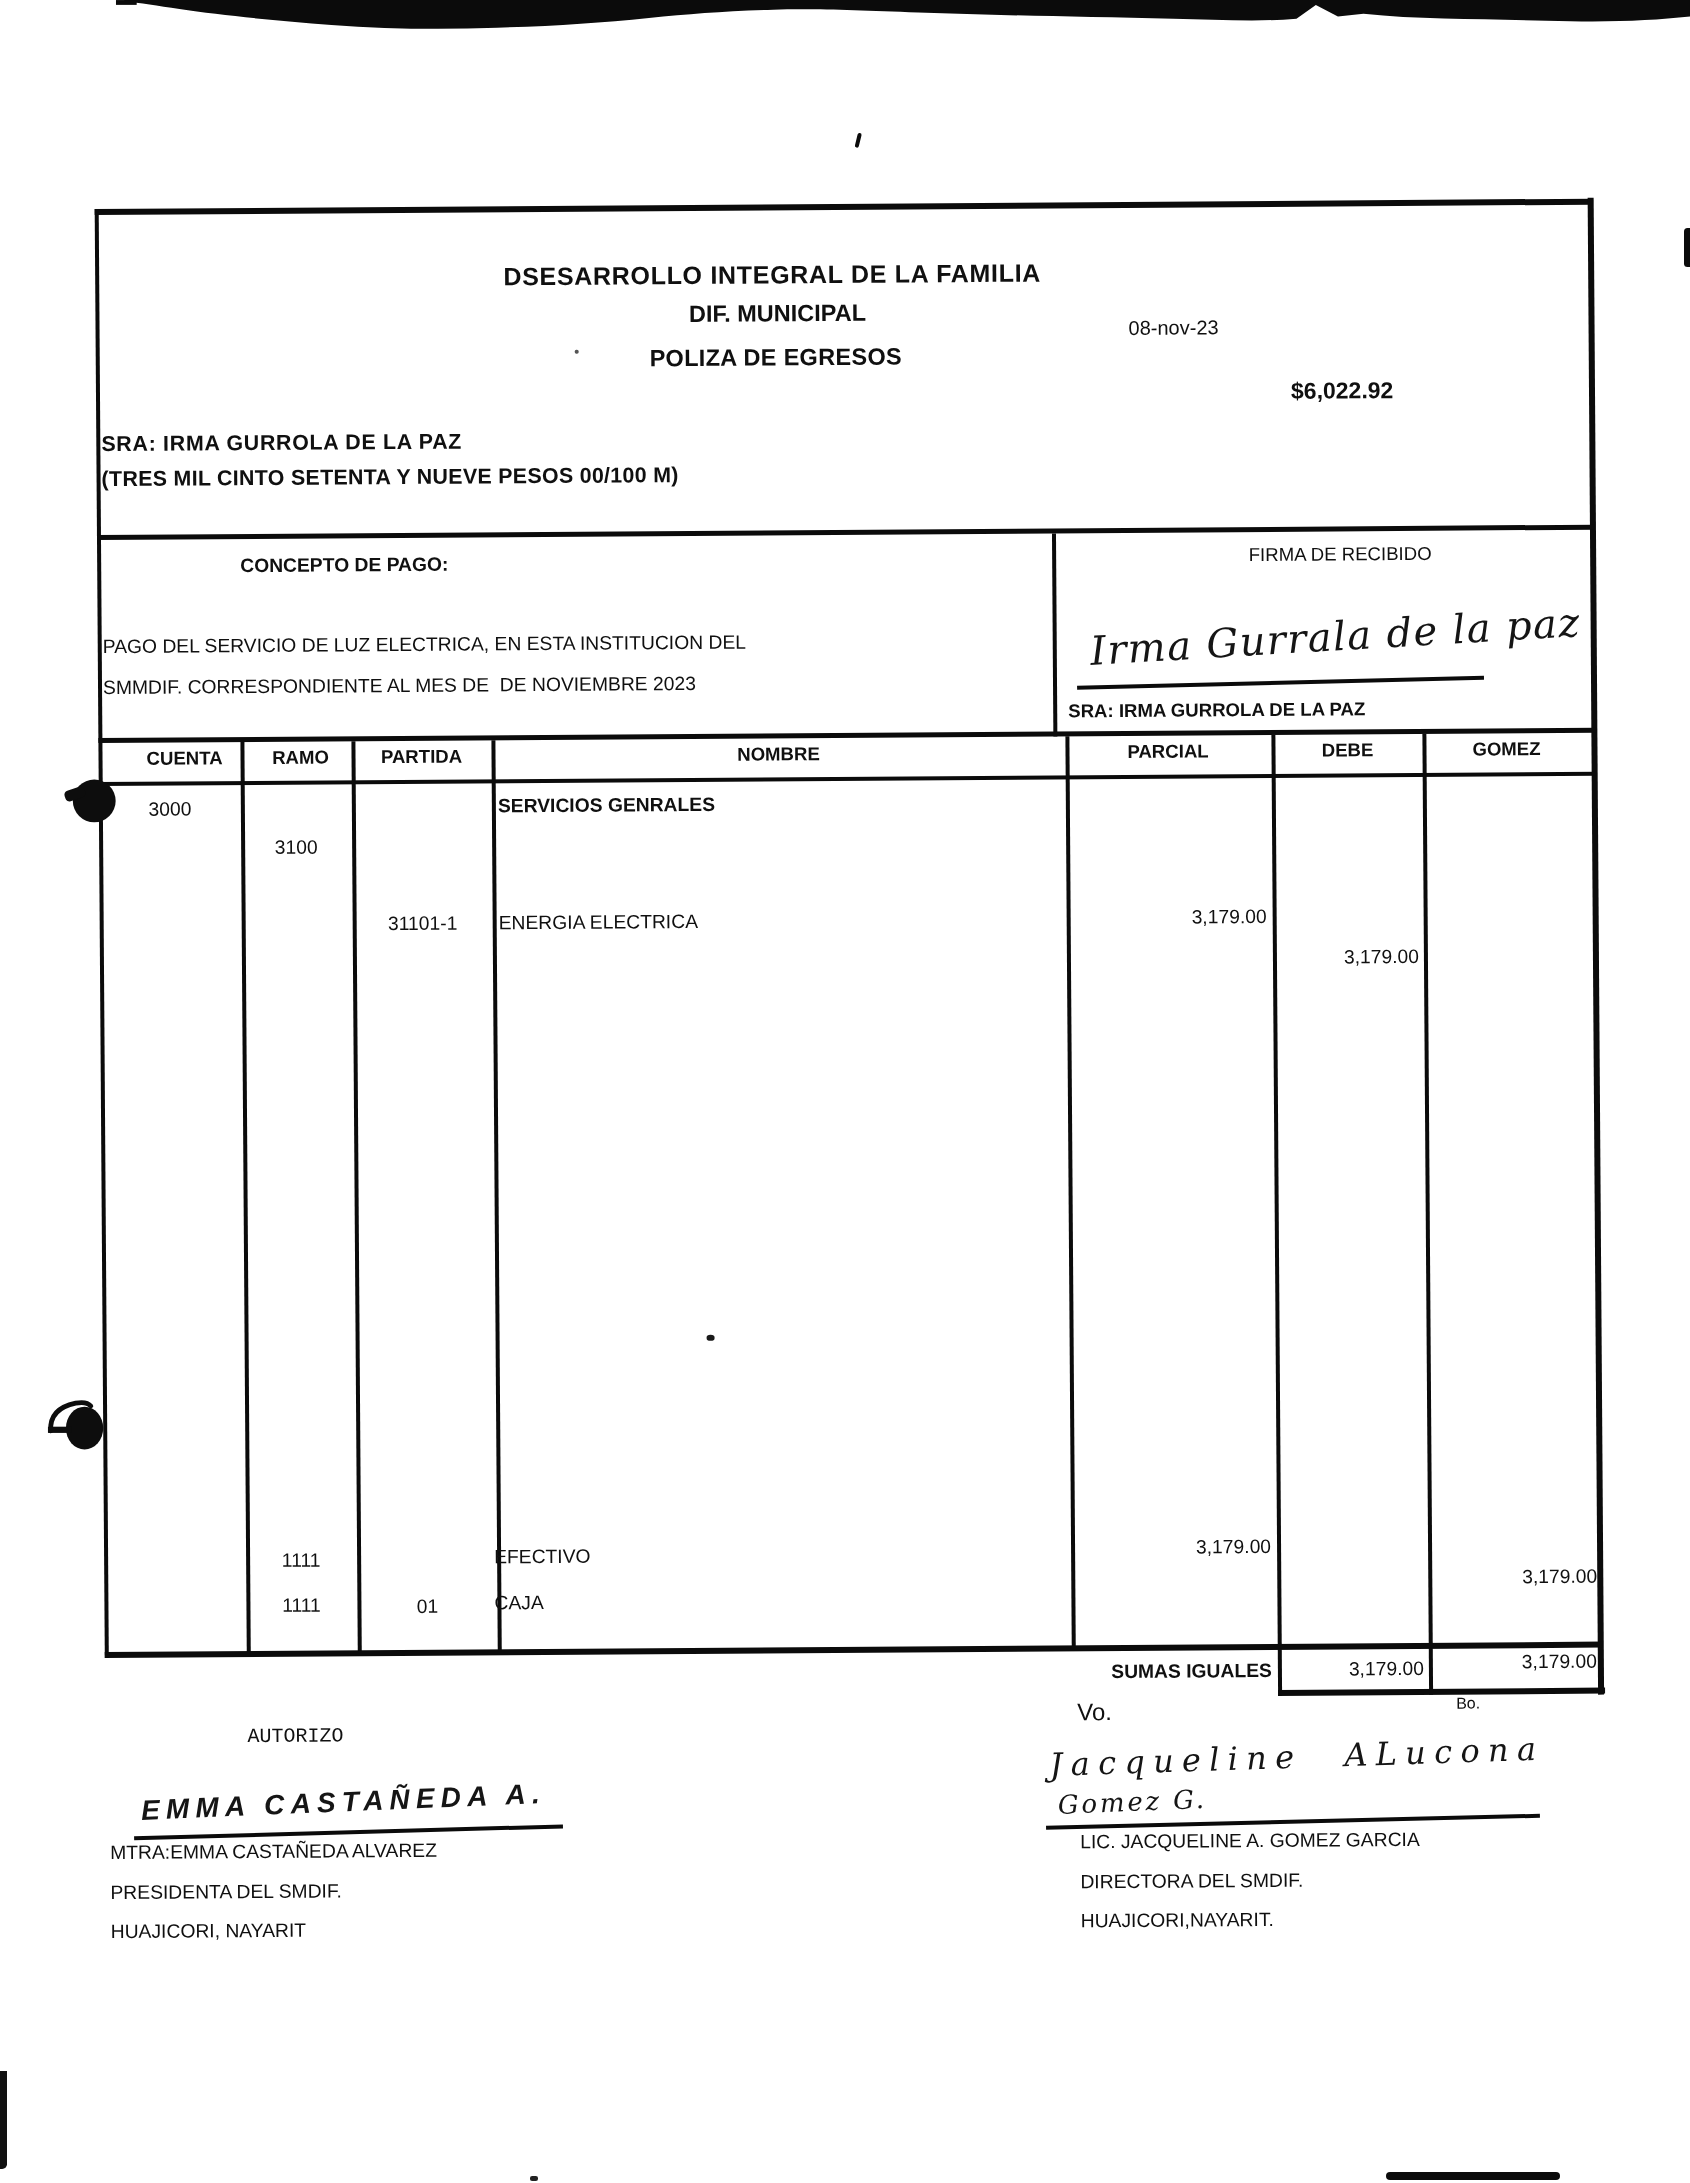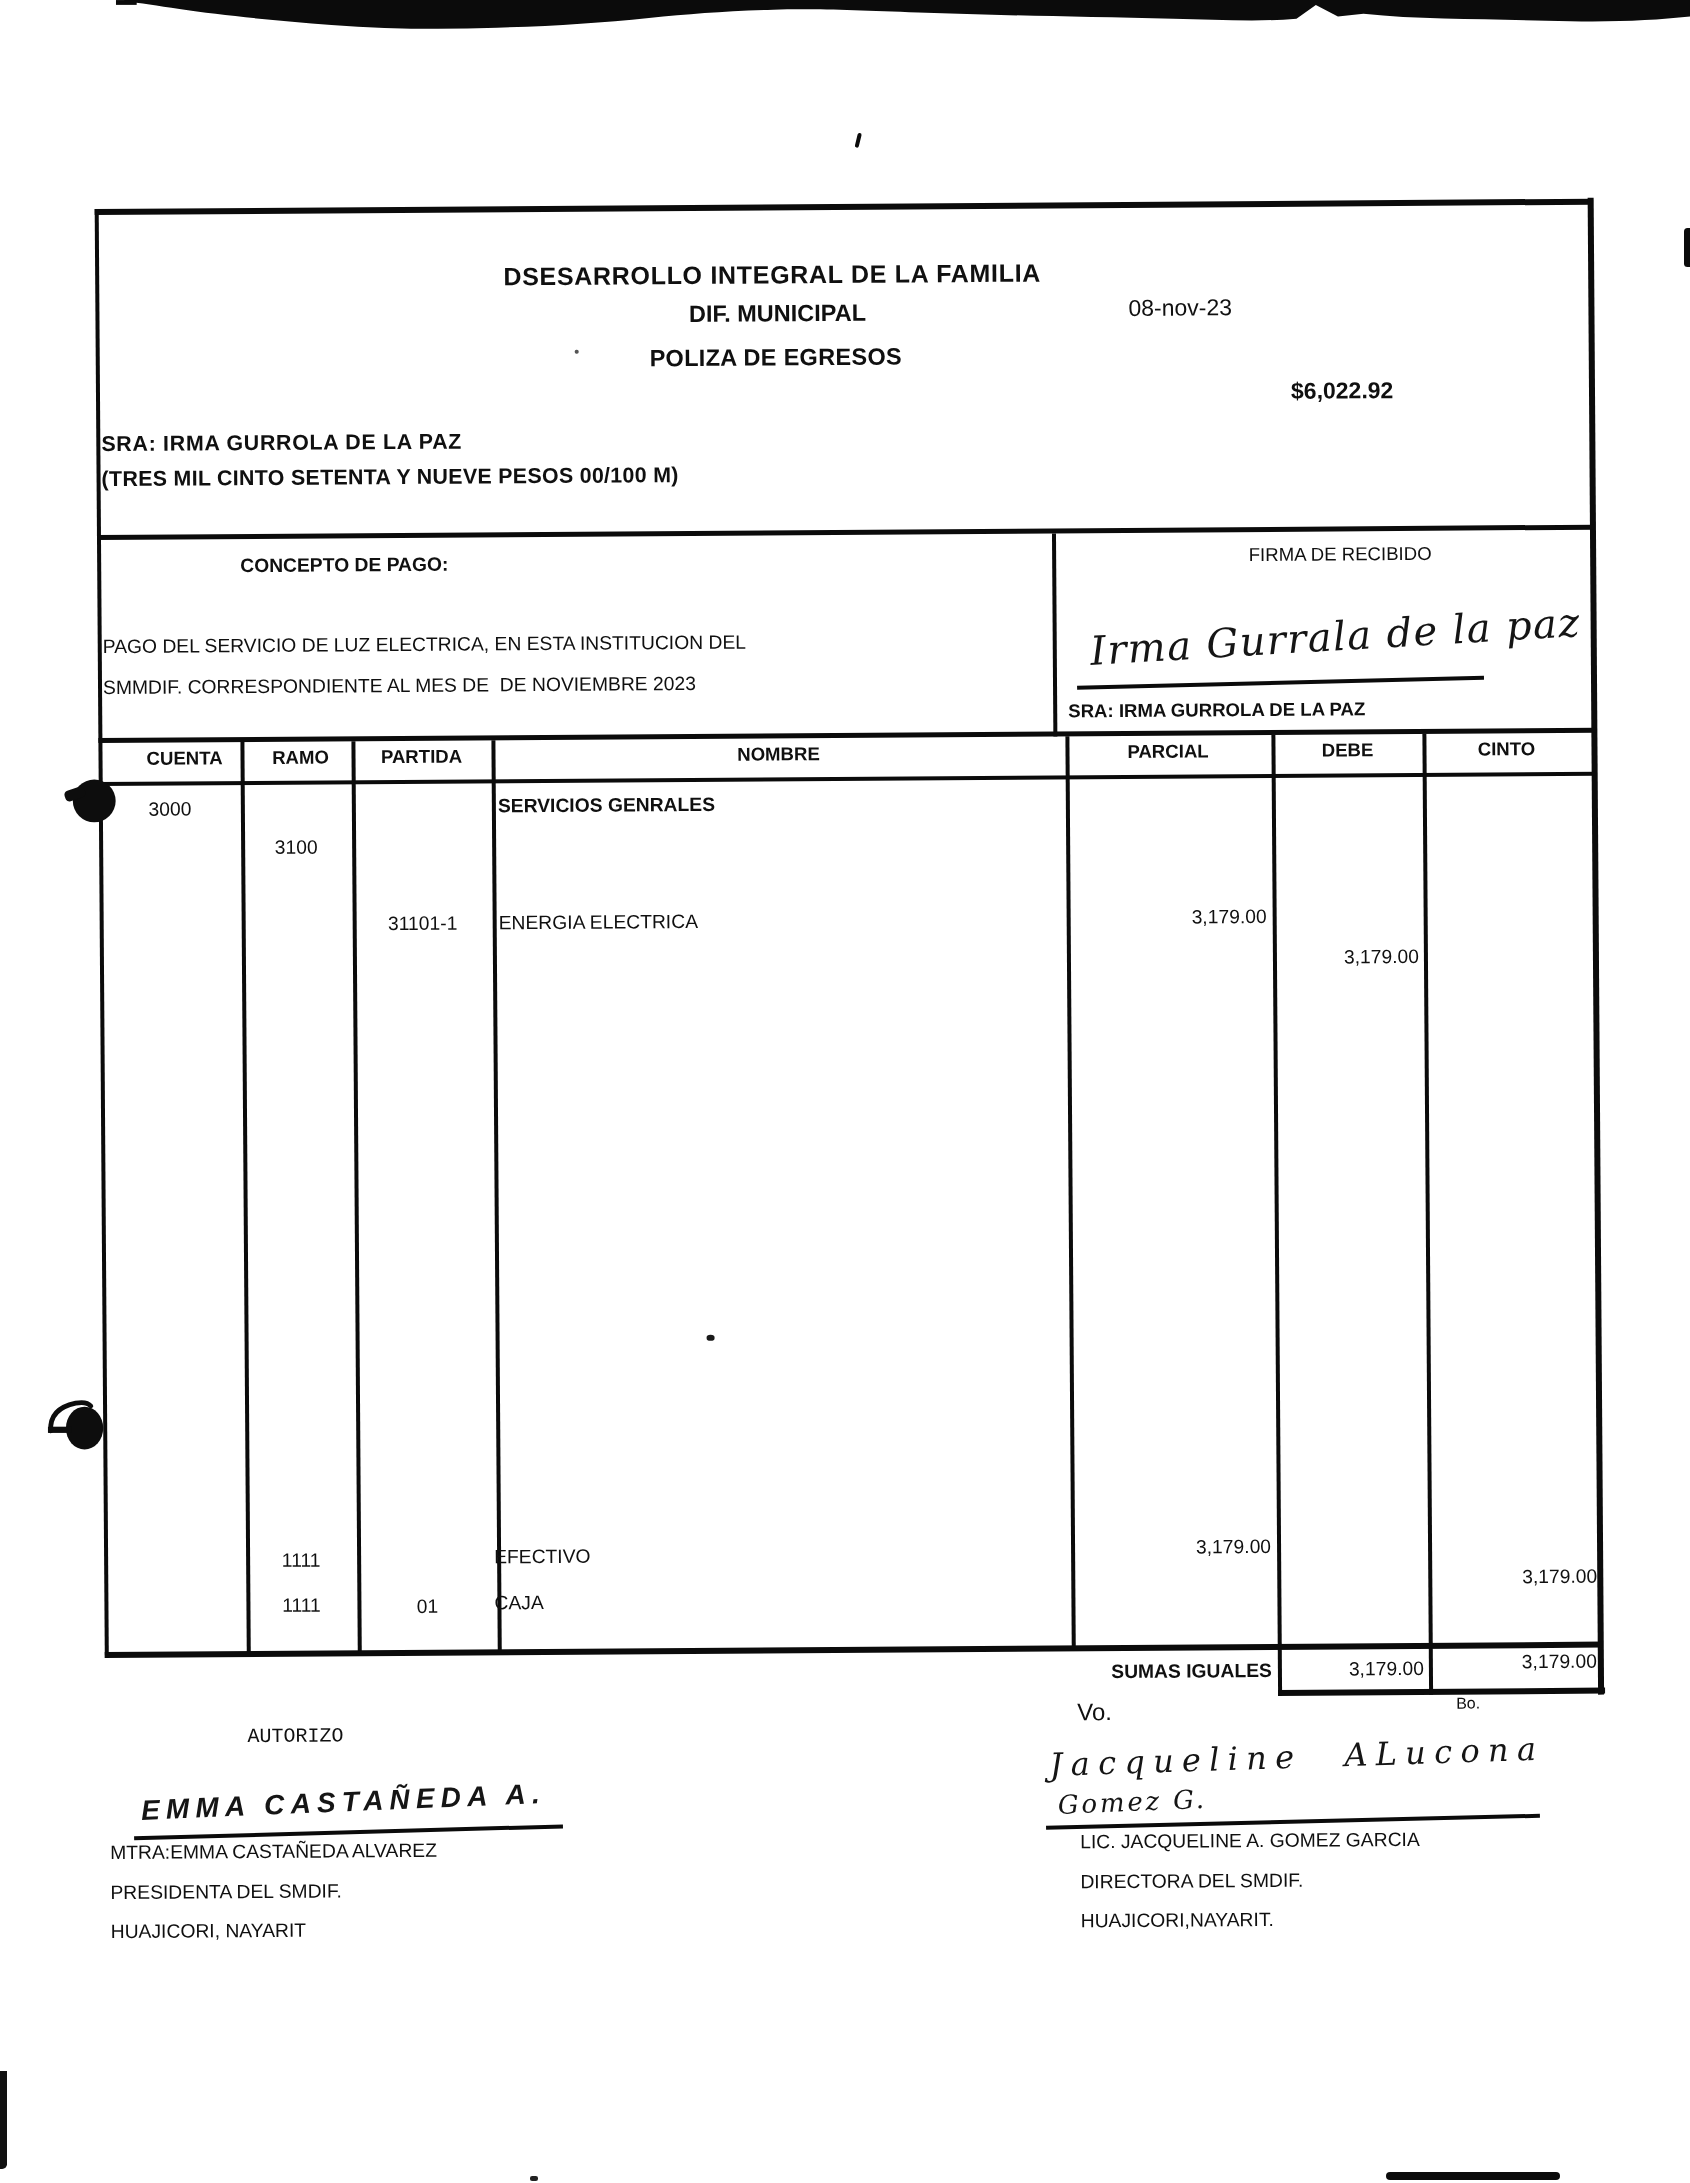--- a/index.html
+++ b/index.html
@@ -28,21 +28,21 @@
   </svg>
 
   <div class="doc">
 
     <div class="b" style="left:100px;top:204px;width:1498px;height:5.5px;"></div>
     <div class="b" style="left:100px;top:204px;width:4.1px;height:1449px;"></div>
     <div class="b" style="left:1593px;top:203px;width:6.2px;height:1497px;"></div>
 
     <div class="t bold ctr" style="left:777px;top:261px;font-size:25px;letter-spacing:0.7px;">DSESARROLLO INTEGRAL DE LA FAMILIA</div>
     <div class="t bold ctr" style="left:782px;top:301px;font-size:23.5px;">DIF. MUNICIPAL</div>
-    <div class="t" style="left:1133px;top:298px;font-size:23px;">08-nov-23</div>
+    <div class="t" style="left:1133px;top:320px;font-size:20px;">08-nov-23</div>
     <div class="t bold ctr" style="left:780px;top:345px;font-size:23.5px;letter-spacing:0.3px;">POLIZA DE EGRESOS</div>
     <div class="artifact" style="left:579px;top:348px;width:3.5px;height:3.5px;background:#555;border-radius:50%;"></div>
     <div class="t bold" style="left:1295px;top:382px;font-size:23px;">$6,022.92</div>
     <div class="t bold" style="left:105px;top:428px;font-size:21.4px;letter-spacing:0.7px;">SRA: IRMA GURROLA DE LA PAZ</div>
     <div class="t bold" style="left:105px;top:463px;font-size:21.4px;letter-spacing:0.3px;">(TRES MIL CINTO SETENTA Y NUEVE PESOS 00/100 M)</div>
 
     <div class="b" style="left:100px;top:530px;width:1498px;height:4.8px;"></div>
     <div class="b" style="left:1055px;top:535px;width:3.5px;height:203px;"></div>
 
     <div class="t bold" style="left:243px;top:552px;font-size:19.3px;">CONCEPTO DE PAGO:</div>
@@ -66,21 +66,21 @@
     <div class="b" style="left:1273px;top:1652px;width:3.5px;height:47px;"></div>
     <div class="b" style="left:1424px;top:1652px;width:3.5px;height:47px;"></div>
     <div class="b" style="left:1273px;top:1693px;width:327px;height:6.2px;"></div>
 
     <div class="t bold cellc" style="left:100px;top:744px;width:172px;font-size:18.6px;">CUENTA</div>
     <div class="t bold cellc" style="left:242px;top:744px;width:120px;font-size:18.6px;">RAMO</div>
     <div class="t bold cellc" style="left:353px;top:744px;width:140px;font-size:18.6px;">PARTIDA</div>
     <div class="t bold cellc" style="left:493px;top:744px;width:574px;font-size:18.6px;">NOMBRE</div>
     <div class="t bold cellc" style="left:1067px;top:744px;width:205px;font-size:18.6px;">PARCIAL</div>
     <div class="t bold cellc" style="left:1273px;top:744px;width:152px;font-size:18.6px;">DEBE</div>
-    <div class="t bold cellc" style="left:1424px;top:744px;width:168px;font-size:18.6px;">CINTO</div>
+    <div class="t bold cellc" style="left:1424px;top:744px;width:168px;font-size:18.6px;">GOMEZ</div>
 
     <div class="t cellc" style="left:100px;top:795px;width:142px;font-size:19.3px;">3000</div>
     <div class="t bold" style="left:499px;top:794px;font-size:19.3px;">SERVICIOS GENRALES</div>
     <div class="t cellc" style="left:242px;top:834px;width:110px;font-size:19.3px;">3100</div>
     <div class="t cellc" style="left:353px;top:911px;width:140px;font-size:19.3px;">31101-1</div>
     <div class="t" style="left:499px;top:911px;font-size:19.3px;">ENERGIA ELECTRICA</div>
     <div class="t rt" style="left:1077px;top:910px;width:190px;font-size:19.3px;">3,179.00</div>
     <div class="t rt" style="left:1277px;top:951px;width:142px;font-size:19.3px;">3,179.00</div>
     <div class="t cellc" style="left:242px;top:1547px;width:110px;font-size:19.3px;">1111</div>
     <div class="t" style="left:490px;top:1545px;font-size:19.3px;">EFECTIVO</div>

